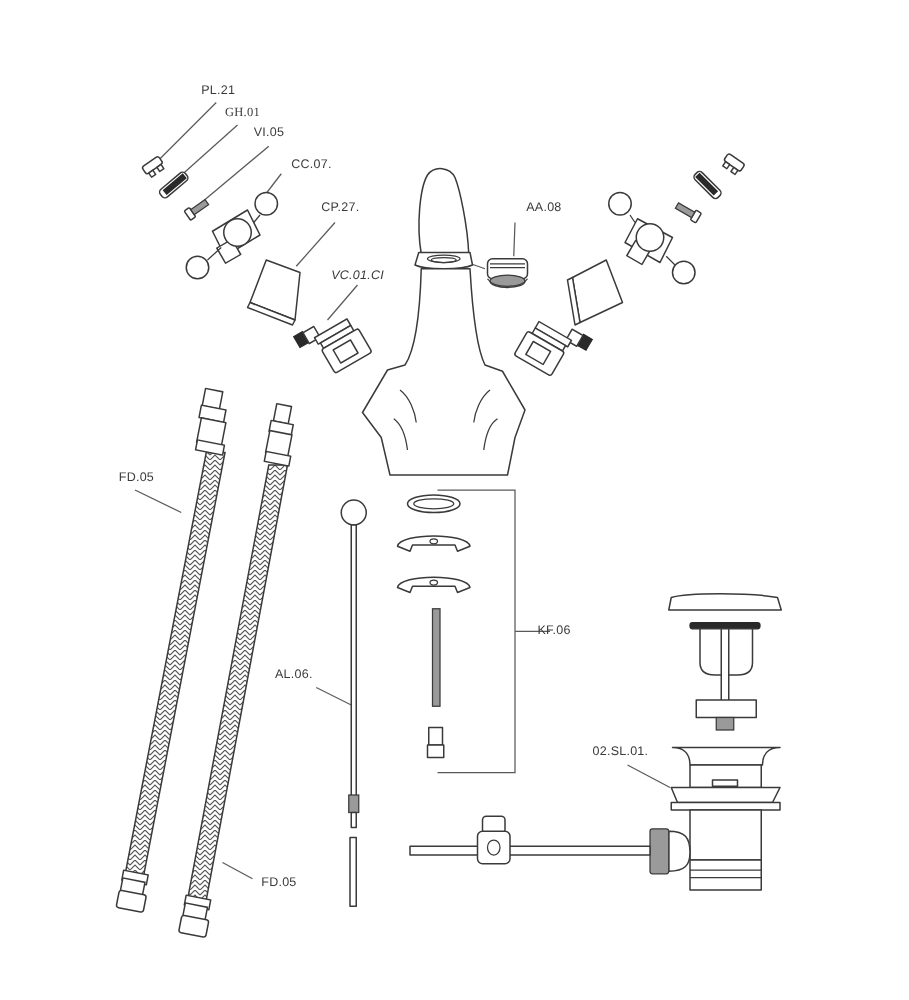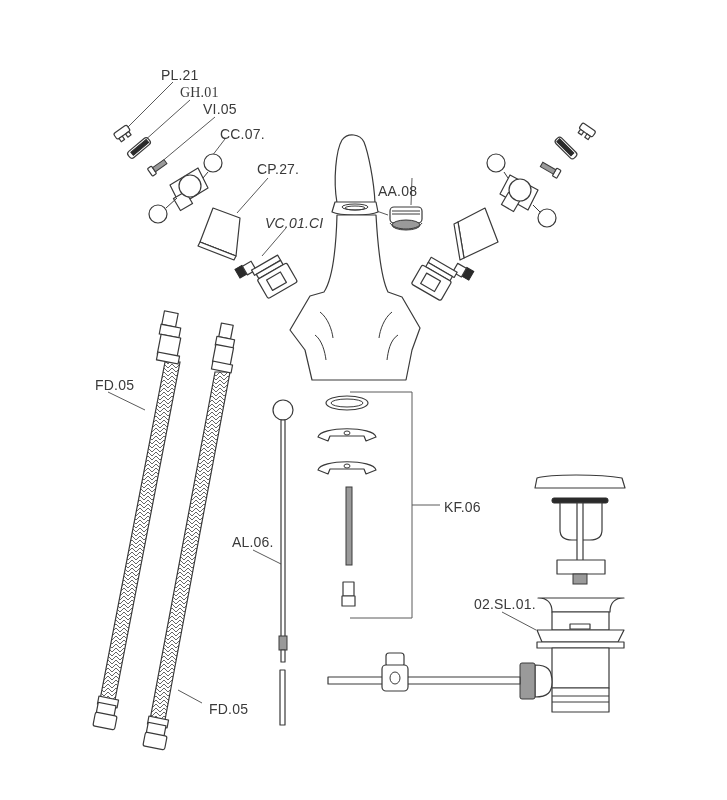--- a/index.html
+++ b/index.html
@@ -3,21 +3,21 @@
 <meta charset="utf-8">
 <style>
   html, body { margin: 0; padding: 0; background: #ffffff; }
   body { width: 727px; height: 800px; position: relative; overflow: hidden; font-family: "Liberation Sans", sans-serif; }
   #diagram { position: absolute; left: 0; top: 0; width: 727px; height: 800px; }
   .part { fill: #ffffff; stroke: #3a3a3a; stroke-width: 1.2; stroke-linejoin: round; }
   .thin { fill: none; stroke: #3a3a3a; stroke-width: 1; }
   .lead { fill: none; stroke: #5a5a5a; stroke-width: 1; }
   .dark { fill: #2a2a2a; stroke: #2a2a2a; stroke-width: 1; }
   .grey { fill: #9a9a9a; stroke: #3a3a3a; stroke-width: 1; }
-  .label { position: absolute; font-size: 14px; color: #3a3a3a; letter-spacing: 0.2px; white-space: nowrap; line-height: 1; }
+  .label { position: absolute; font-size: 10px; color: #3a3a3a; letter-spacing: 0.2px; white-space: nowrap; line-height: 1; }
 </style>
 </head>
 <body>
 
 <svg id="diagram" viewBox="0 0 727 800" xmlns="http://www.w3.org/2000/svg">
 
   <g>
     <line class="lead" x1="173" y1="82" x2="127" y2="128"></line>
     <line class="lead" x1="190" y1="100" x2="143" y2="142"></line>
     <line class="lead" x1="215" y1="117" x2="160" y2="163"></line>
@@ -206,21 +206,21 @@
     <rect class="part" x="328" y="677" width="192" height="7"></rect>
     <rect class="part" x="386" y="653" width="18" height="14" rx="3"></rect>
     <rect class="part" x="382" y="665" width="26" height="26" rx="4"></rect>
     <ellipse class="thin" cx="395" cy="678" rx="5" ry="6"></ellipse>
   </g>
 </svg>
 
 <div class="label" style="left:161px; top:68px;">PL.21</div>
 <div class="label" style="left:180px; top:86px;font-family:Liberation Serif, serif;">GH.01</div>
 <div class="label" style="left:203px; top:102px;">VI.05</div>
-<div class="label" style="left:220px; top:127px;">CC.07.</div>
+<div class="label" style="left:233px; top:127px;">CC.07.</div>
 <div class="label" style="left:257px; top:162px;">CP.27.</div>
 <div class="label" style="left:265px; top:216px;font-style:italic;">VC.01.CI</div>
-<div class="label" style="left:378px; top:162px;margin-top:22px;">AA.08</div>
+<div class="label" style="left:421px; top:162px;">AA.08</div>
 <div class="label" style="left:95px;  top:378px;">FD.05</div>
 <div class="label" style="left:209px; top:702px;">FD.05</div>
-<div class="label" style="left:232px; top:535px;">AL.06.</div>
-<div class="label" style="left:444px; top:500px;">KF.06</div>
+<div class="label" style="left:220px; top:535px;">AL.06.</div>
+<div class="label" style="left:430px; top:500px;">KF.06</div>
 <div class="label" style="left:474px; top:597px;">02.SL.01.</div>
 
 </body></html>

